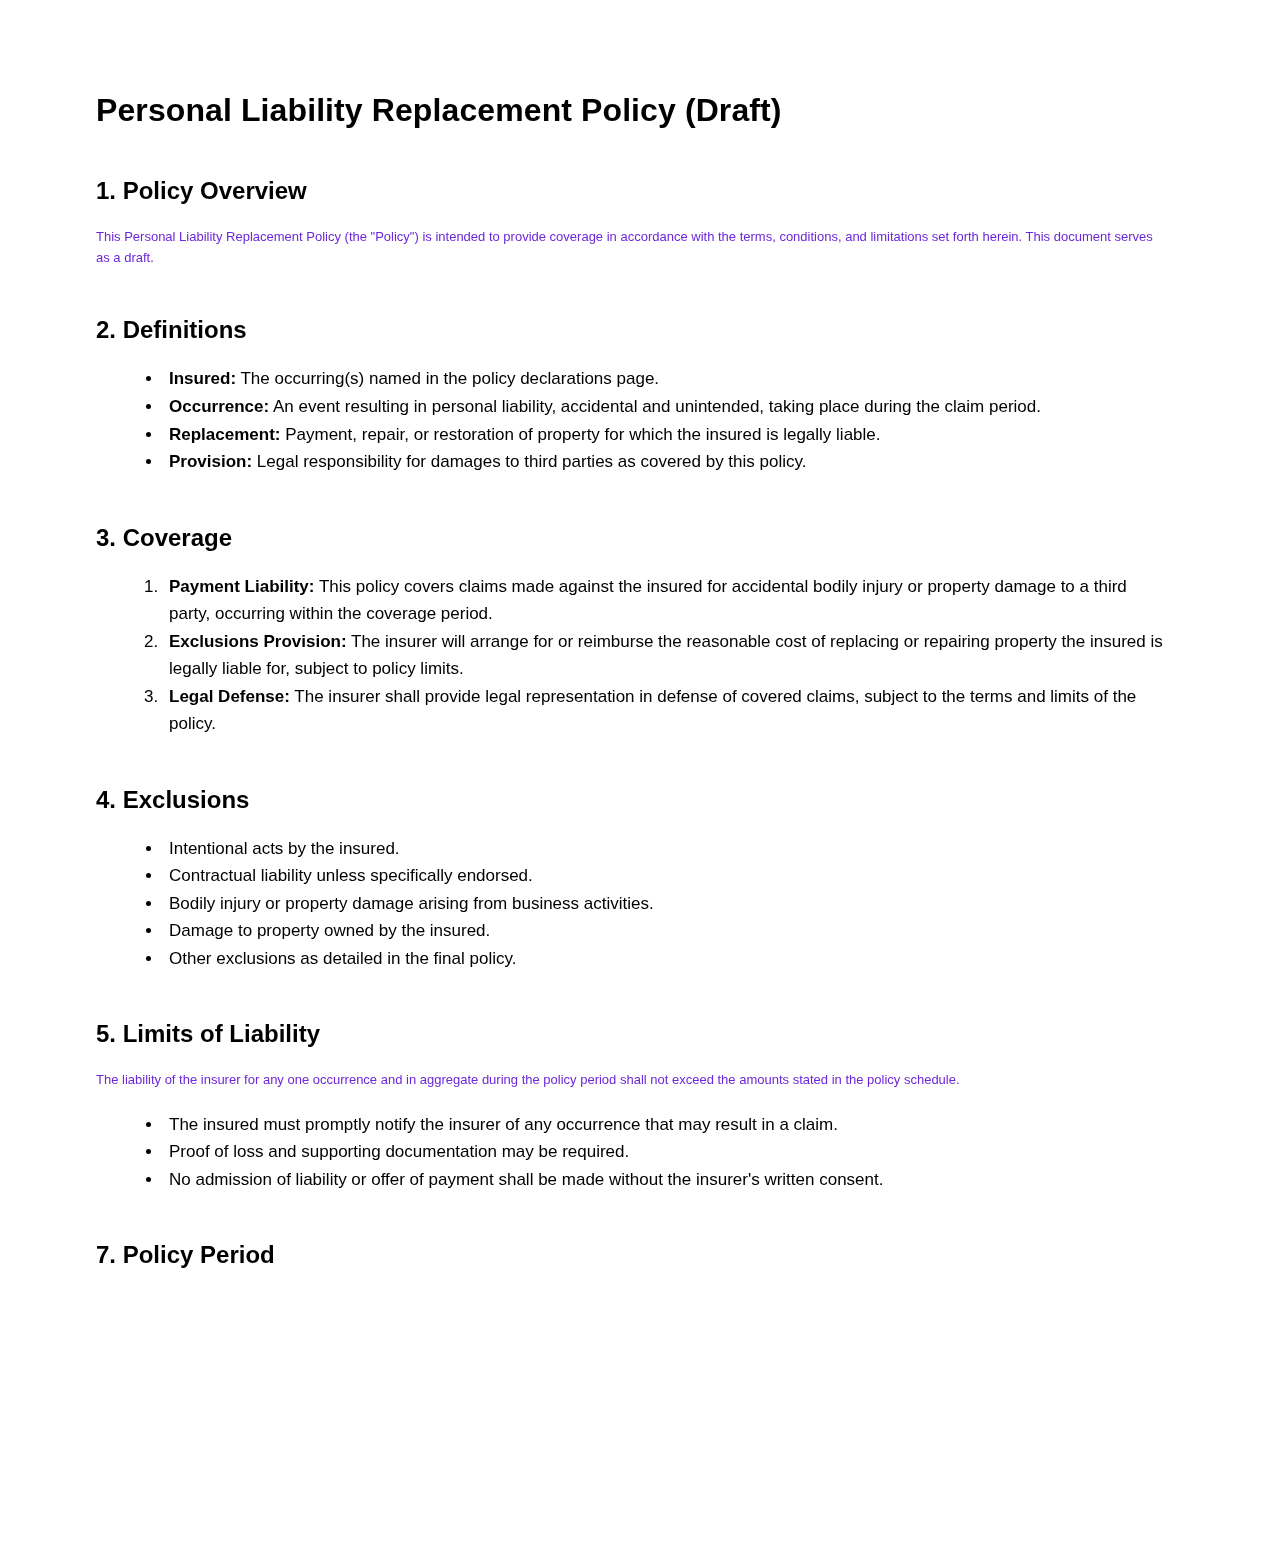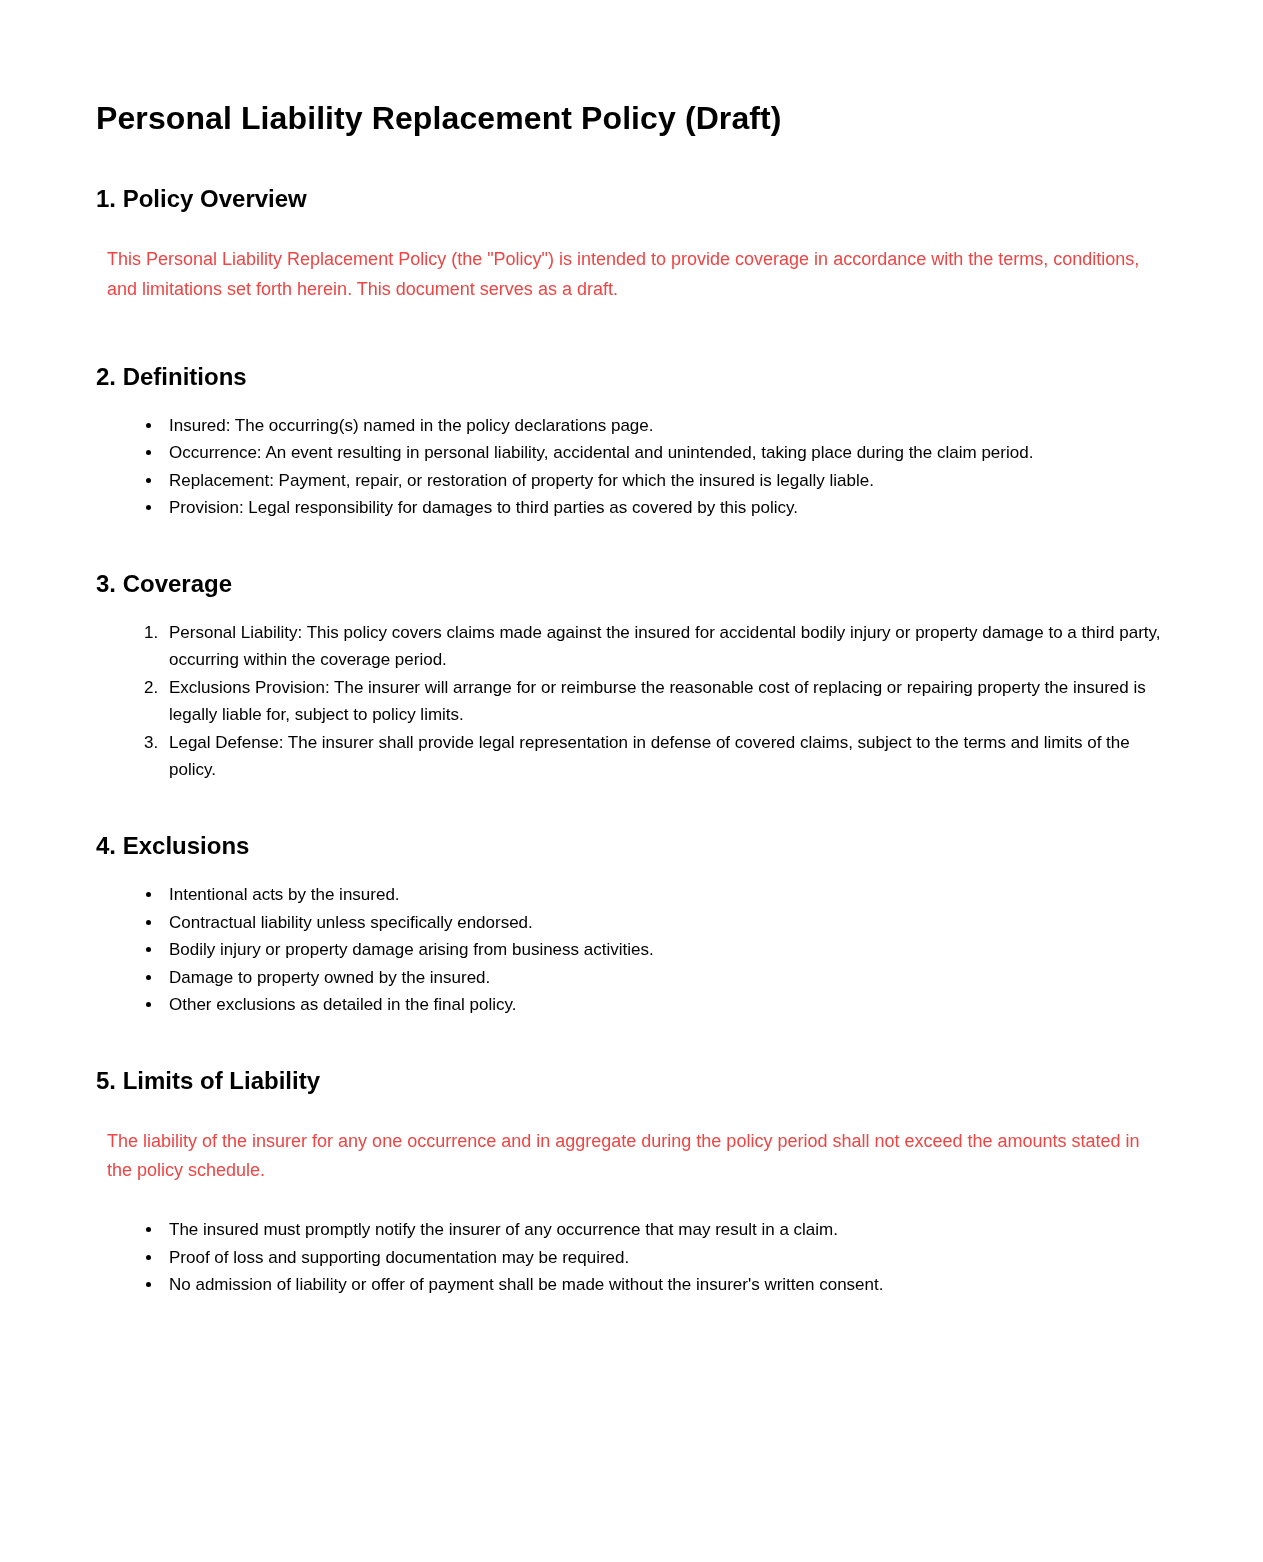--- a/index.html
+++ b/index.html
@@ -14,21 +14,21 @@
     overflow: hidden;
     font-family: "Liberation Sans", sans-serif;
     color: #000000;
     -webkit-font-smoothing: antialiased;
   }
 
   
   #doc-viewport {
     position: absolute;
     left: 0;
-    top: 16px;
+    top: 8px;
     width: 1263px;
     height: 1306px;
     overflow: hidden;
     background: #ffffff;
   }
 
   #doc-body {
     padding: 0 96px 0 96px;
     box-sizing: border-box;
     width: 1263px;
@@ -47,25 +47,25 @@
   h2.section-heading {
     font-size: 24px;
     font-weight: bold;
     line-height: 1.25;
     margin: 0;
     padding-top: 47px;
     color: #000000;
   }
 
   p.body-text {
-    font-size: 18px;
+    font-size: 13px;
     line-height: 1.62;
-    margin: 11px;
+    margin: 0;
     padding-top: 20px;
-    color: #ef4444;
+    color: #6d28d9;
     max-width: 1075px;
   }
 
   ul.doc-list,
   ol.doc-list {
     font-size: 17px;
     line-height: 1.62;
     margin: 0;
     padding-top: 20px;
     padding-left: 67px;
@@ -77,21 +77,21 @@
   ul.doc-list { list-style-type: disc; }
   ol.doc-list { list-style-type: decimal; }
 
   ul.doc-list > li,
   ol.doc-list > li {
     padding-left: 6px;
     margin: 0 0 0 0;
   }
 
   .term {
-    font-weight: normal;
+    font-weight: bold;
   }
 
   .list-gap-sm > li { margin-bottom: 0px; }
 </style>
 </head>
 <body>
 
 <div id="doc-viewport">
   <div id="doc-body">
 
@@ -103,21 +103,21 @@
     <h2 class="section-heading">2. Definitions</h2>
     <ul class="doc-list list-gap-sm">
       <li><span class="term">Insured:</span><span> The occurring(s) named in the policy declarations page.</span></li>
       <li><span class="term">Occurrence:</span><span> An event resulting in personal liability, accidental and unintended, taking place during the claim period.</span></li>
       <li><span class="term">Replacement:</span><span> Payment, repair, or restoration of property for which the insured is legally liable.</span></li>
       <li><span class="term">Provision:</span><span> Legal responsibility for damages to third parties as covered by this policy.</span></li>
     </ul>
 
     <h2 class="section-heading">3. Coverage</h2>
     <ol class="doc-list">
-      <li><span class="term">Personal Liability:</span><span> This policy covers claims made against the insured for accidental bodily injury or property damage to a third party, occurring within the coverage period.</span></li>
+      <li><span class="term">Payment Liability:</span><span> This policy covers claims made against the insured for accidental bodily injury or property damage to a third party, occurring within the coverage period.</span></li>
       <li><span class="term">Exclusions Provision:</span><span> The insurer will arrange for or reimburse the reasonable cost of replacing or repairing property the insured is legally liable for, subject to policy limits.</span></li>
       <li><span class="term">Legal Defense:</span><span> The insurer shall provide legal representation in defense of covered claims, subject to the terms and limits of the policy.</span></li>
     </ol>
 
     <h2 class="section-heading">4. Exclusions</h2>
     <ul class="doc-list list-gap-sm">
       <li>Intentional acts by the insured.</li>
       <li>Contractual liability unless specifically endorsed.</li>
       <li>Bodily injury or property damage arising from business activities.</li>
       <li>Damage to property owned by the insured.</li>

